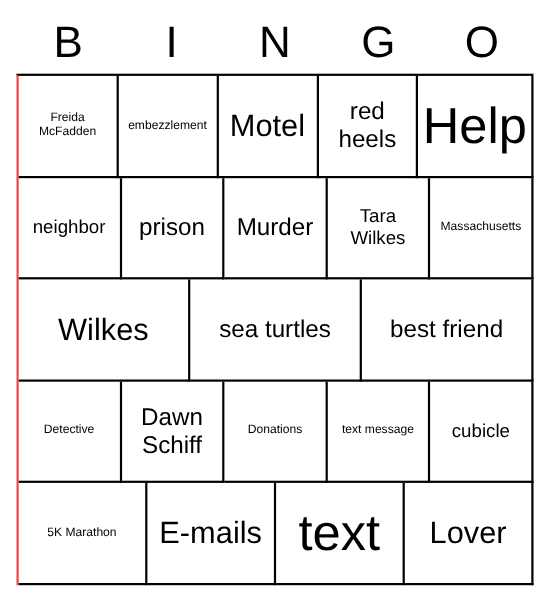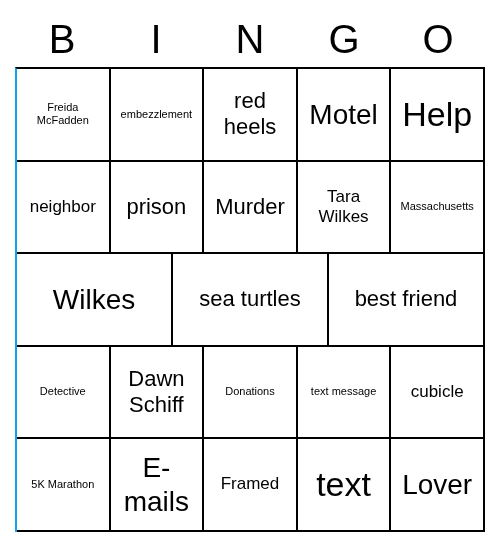--- a/index.html
+++ b/index.html
@@ -40,21 +40,21 @@
       font-weight: normal;
       font-family: Arial, sans-serif;
       color: #000;
     }
 
     .bingo-grid {
       display: flex;
       flex-direction: column;
       flex: 1;
       border-top: 2px solid #000;
-      border-left: 2px solid #0ea5e9;
+      border-left: 2px solid #ef4444;
     }
 
     .bingo-row {
       display: flex;
       flex: 1;
     }
 
     .bingo-cell {
       flex: 1;
       border-right: 2px solid #000;
@@ -81,21 +81,21 @@
 
     .text-large {
       font-size: 22px;
     }
 
     .text-xlarge {
       font-size: 28px;
     }
 
     .text-xxlarge {
-      font-size: 34px;
+      font-size: 46px;
     }
   </style>
 </head>
 <body>
 
 <div class="bingo-card">
   <div class="bingo-header">
 
   <div class="header-cell">B</div>
       <div class="header-cell">I</div>
@@ -106,24 +106,24 @@
   <div class="bingo-grid">
 
   <div class="bingo-row">
         <div class="bingo-cell">
           <span class="cell-text text-small">Freida McFadden</span>
         </div>
         <div class="bingo-cell">
           <span class="cell-text text-small">embezzlement</span>
         </div>
         <div class="bingo-cell">
-          <span class="cell-text text-large">red heels</span>
+          <span class="cell-text text-xlarge">Motel</span>
         </div>
         <div class="bingo-cell">
-          <span class="cell-text text-xlarge">Motel</span>
+          <span class="cell-text text-large">red heels</span>
         </div>
         <div class="bingo-cell">
           <span class="cell-text text-xxlarge">Help</span>
         </div>
       </div>
       <div class="bingo-row">
         <div class="bingo-cell">
           <span class="cell-text text-medium">neighbor</span>
         </div>
         <div class="bingo-cell">
@@ -168,23 +168,20 @@
         </div>
       </div>
       <div class="bingo-row">
         <div class="bingo-cell">
           <span class="cell-text text-small">5K Marathon</span>
         </div>
         <div class="bingo-cell">
           <span class="cell-text text-xlarge">E-mails</span>
         </div>
         <div class="bingo-cell">
-          <span class="cell-text text-medium">Framed</span>
-        </div>
-        <div class="bingo-cell">
           <span class="cell-text text-xxlarge">text</span>
         </div>
         <div class="bingo-cell">
           <span class="cell-text text-xlarge">Lover</span>
         </div>
       </div>
     </div>
 </div>
 
 </body></html>

